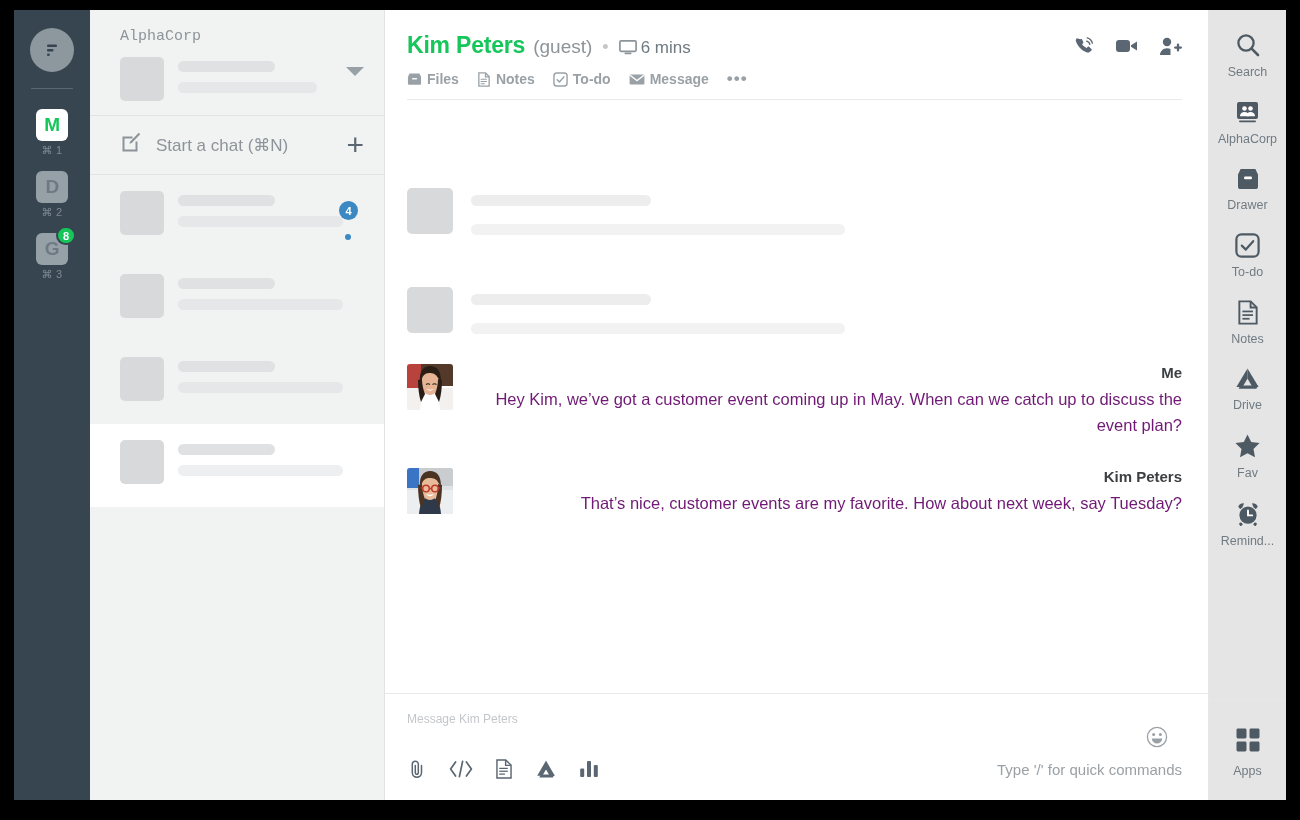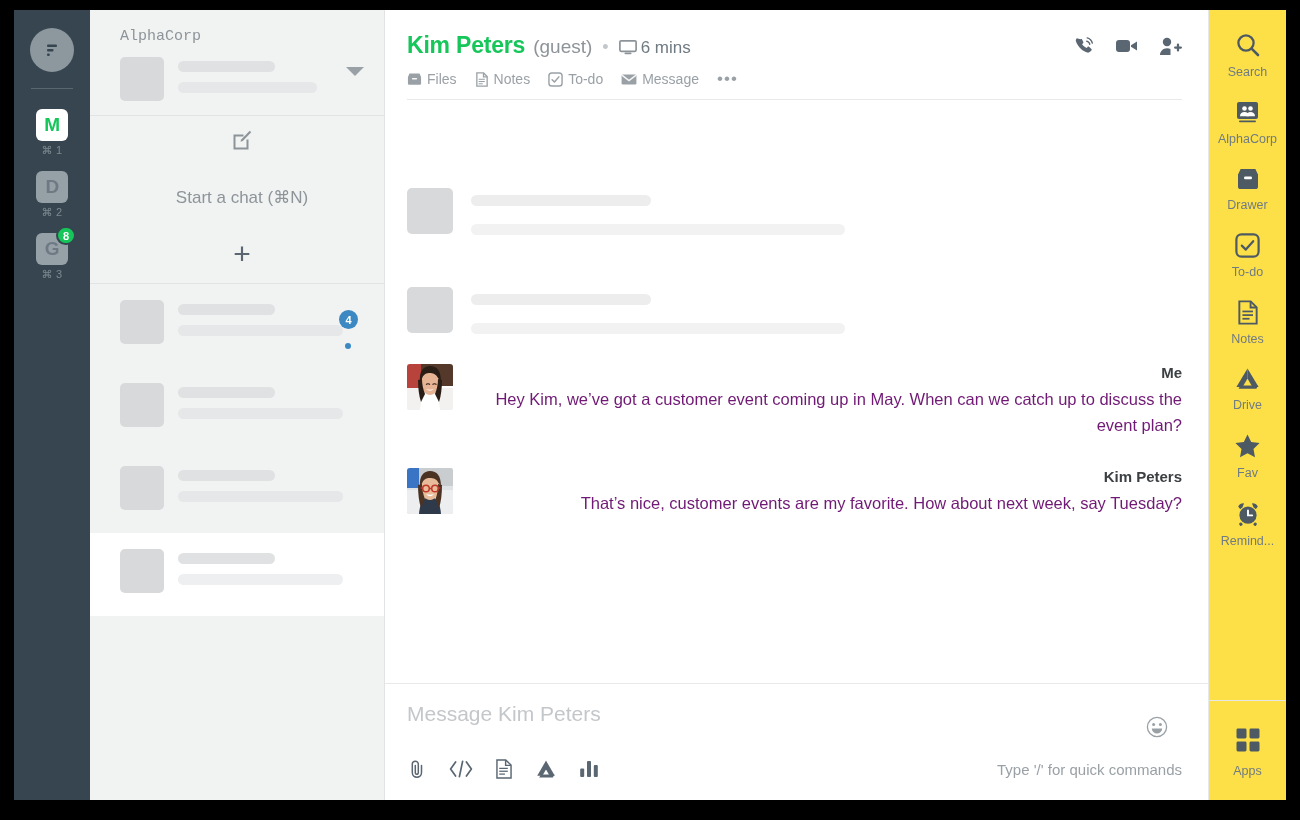--- a/index.html
+++ b/index.html
@@ -83,24 +83,23 @@
   .sk-lines { flex: 1; padding-top: 4px; }
   .sk-line-1 { height: 11px; border-radius: 6px; background: #e0e1e2; width: 97px; margin-bottom: 10px; }
   .sk-line-2 { height: 11px; border-radius: 6px; background: #e6e7e8; width: 139px; }
   .ws-caret {
     position: absolute; right: 20px; top: 57px;
     width: 0; height: 0;
     border-left: 9px solid transparent; border-right: 9px solid transparent;
     border-top: 9px solid #9aa1a6;
   }
   .start-chat {
-    display: flex; align-items: center; gap: 31px;
+    display: flex; align-items: center; gap: 14px;
     padding: 14px 20px 14px 30px;
     border-bottom: 1px solid #e2e3e4;
-    flex-direction: column;
   }
   .start-chat-label { font-size: 17px; color: #8d9499; flex: 1; }
   .plus-btn { font-size: 30px; color: #5a6671; line-height: 1; font-weight: 300; }
   .chat-item {
     display: flex; align-items: flex-start; gap: 14px;
     padding: 16px 20px 16px 30px;
     position: relative;
     height: 83px;
   }
   .chat-item.active { background: #ffffff; }
@@ -131,20 +130,21 @@
   .conv-guest { font-size: 19px; color: #8d9499; }
   .conv-sep { color: #c3c7ca; font-size: 18px; margin: 0 2px; }
   .conv-time { font-size: 17px; color: #6f7a82; }
   .monitor-ico { display: inline-block; vertical-align: -2px; margin-right: 4px; }
   .hdr-actions { margin-left: auto; display: flex; align-items: center; gap: 20px; align-self: center; }
   .hdr-actions svg { display: block; }
   .conv-tabs {
     display: flex; align-items: center; gap: 18px;
     padding: 11px 0 12px 0;
     border-bottom: 1px solid #e8e9ea;
+    font-weight: bold;
   }
   .conv-tab { display: flex; align-items: center; gap: 5px; font-size: 14px; color: #9aa1a6; }
   .conv-tab svg { display: block; }
   .tab-more { color: #9aa1a6; font-size: 17px; letter-spacing: 1px; line-height: 0.6; }
 
   .messages { flex: 1; padding: 16px 26px 0 22px; overflow: hidden; }
   .msg-skeleton { display: flex; gap: 18px; margin-top: 52px; }
   .msg-skeleton:first-child { margin-top: 72px; }
   .msk-avatar { width: 46px; height: 46px; border-radius: 5px; background: #d8d9da; flex-shrink: 0; }
   .msk-lines { flex: 1; padding-top: 7px; }
@@ -155,31 +155,31 @@
   .msg-avatar {
     width: 46px; height: 46px; border-radius: 3px; flex-shrink: 0;
     overflow: hidden; position: relative; background: #c9ccce;
   }
   .msg-avatar svg { display: block; }
   .msg-body { flex: 1; min-width: 0; text-align: right; }
   .msg-author { font-size: 15px; font-weight: bold; color: #3c4043; margin-bottom: 6px; }
   .msg-text { font-size: 16.5px; color: #701a75; line-height: 1.55; }
 
   .composer { border-top: 1px solid #e8e9ea; padding: 18px 26px 20px 22px; position: relative; }
-  .composer-placeholder { font-size: 21px; color: #c4c7ca; }
+  .composer-placeholder { font-size: 12px; color: #c4c7ca; }
   .emoji-btn { position: absolute; right: 40px; top: 32px; }
   .composer-bottom { display: flex; align-items: center; margin-top: 32px; }
   .composer-tools { display: flex; align-items: center; gap: 22px; }
   .composer-tools svg { display: block; }
   .composer-hint { margin-left: auto; font-size: 15px; color: #9aa1a6; }
 
   
   .right-rail {
     width: 78px; height: 100%;
-    background: #fde047;
+    background: #e5e5e5;
     border-left: 1px solid #e6e7e8;
     display: flex; flex-direction: column; align-items: center;
     padding-top: 22px;
     flex-shrink: 0;
   }
   .rr-item {
     width: 100%;
     display: flex; flex-direction: column; align-items: center;
     margin-bottom: 21px;
   }

